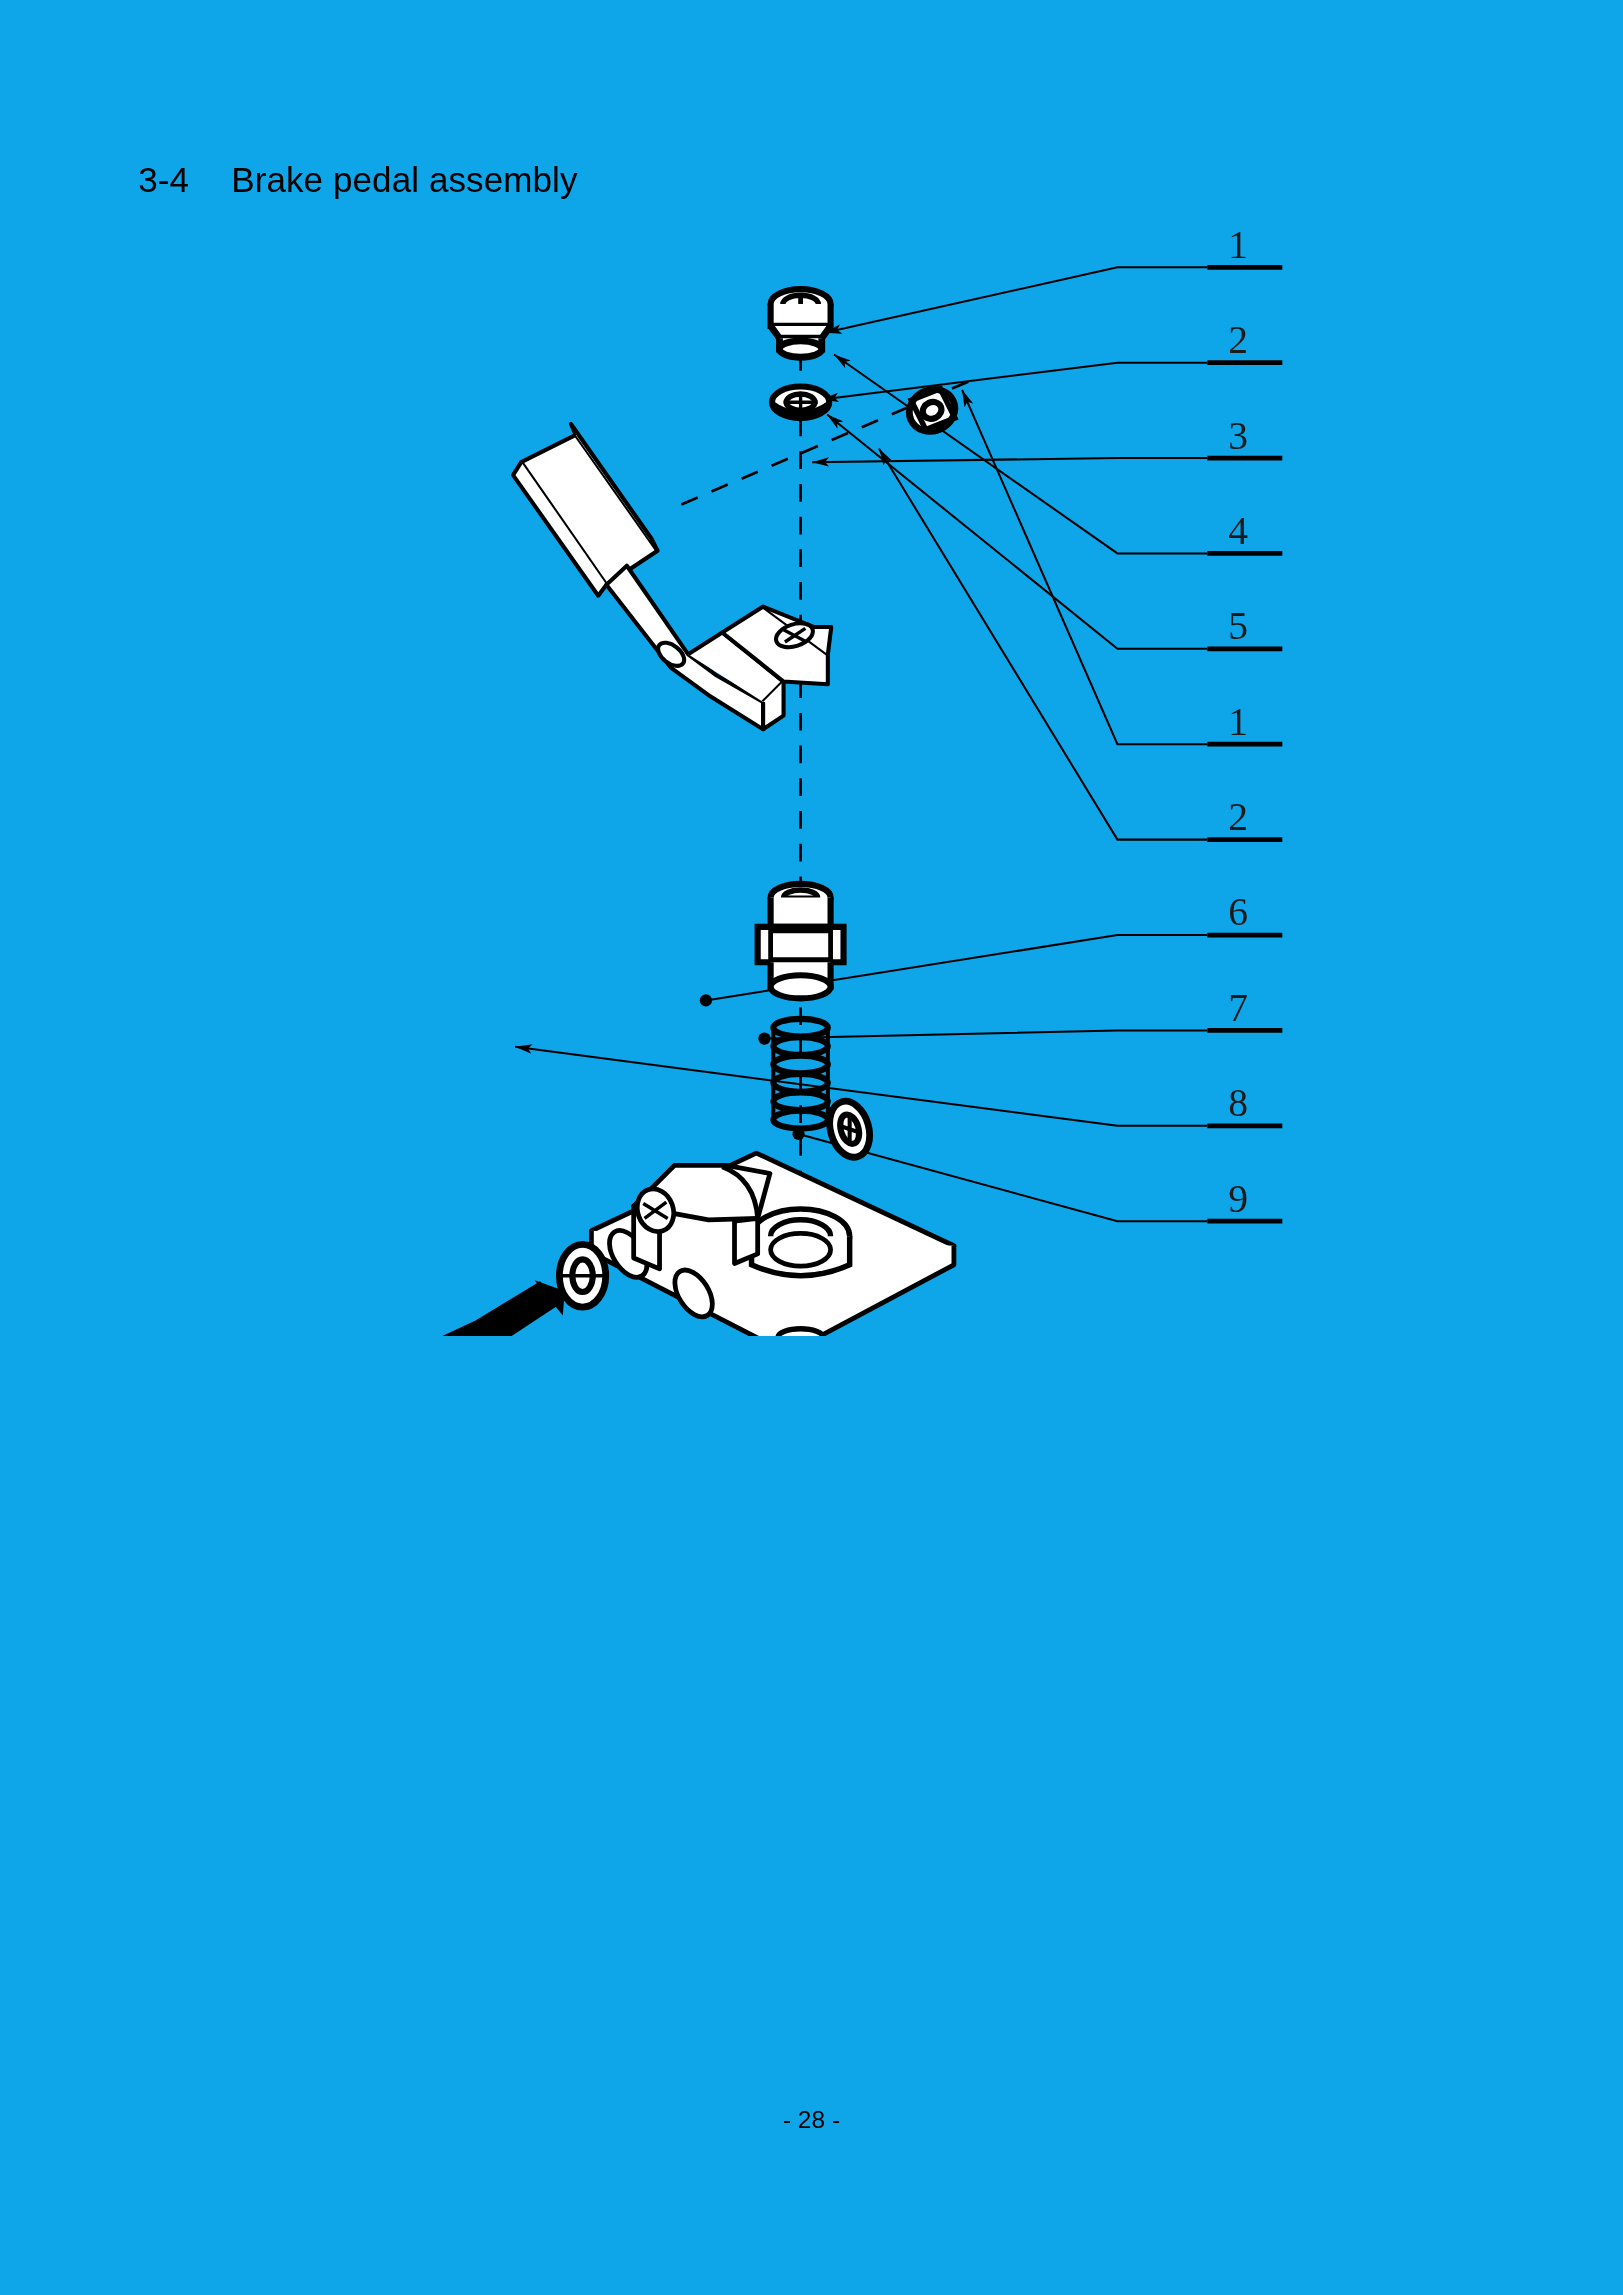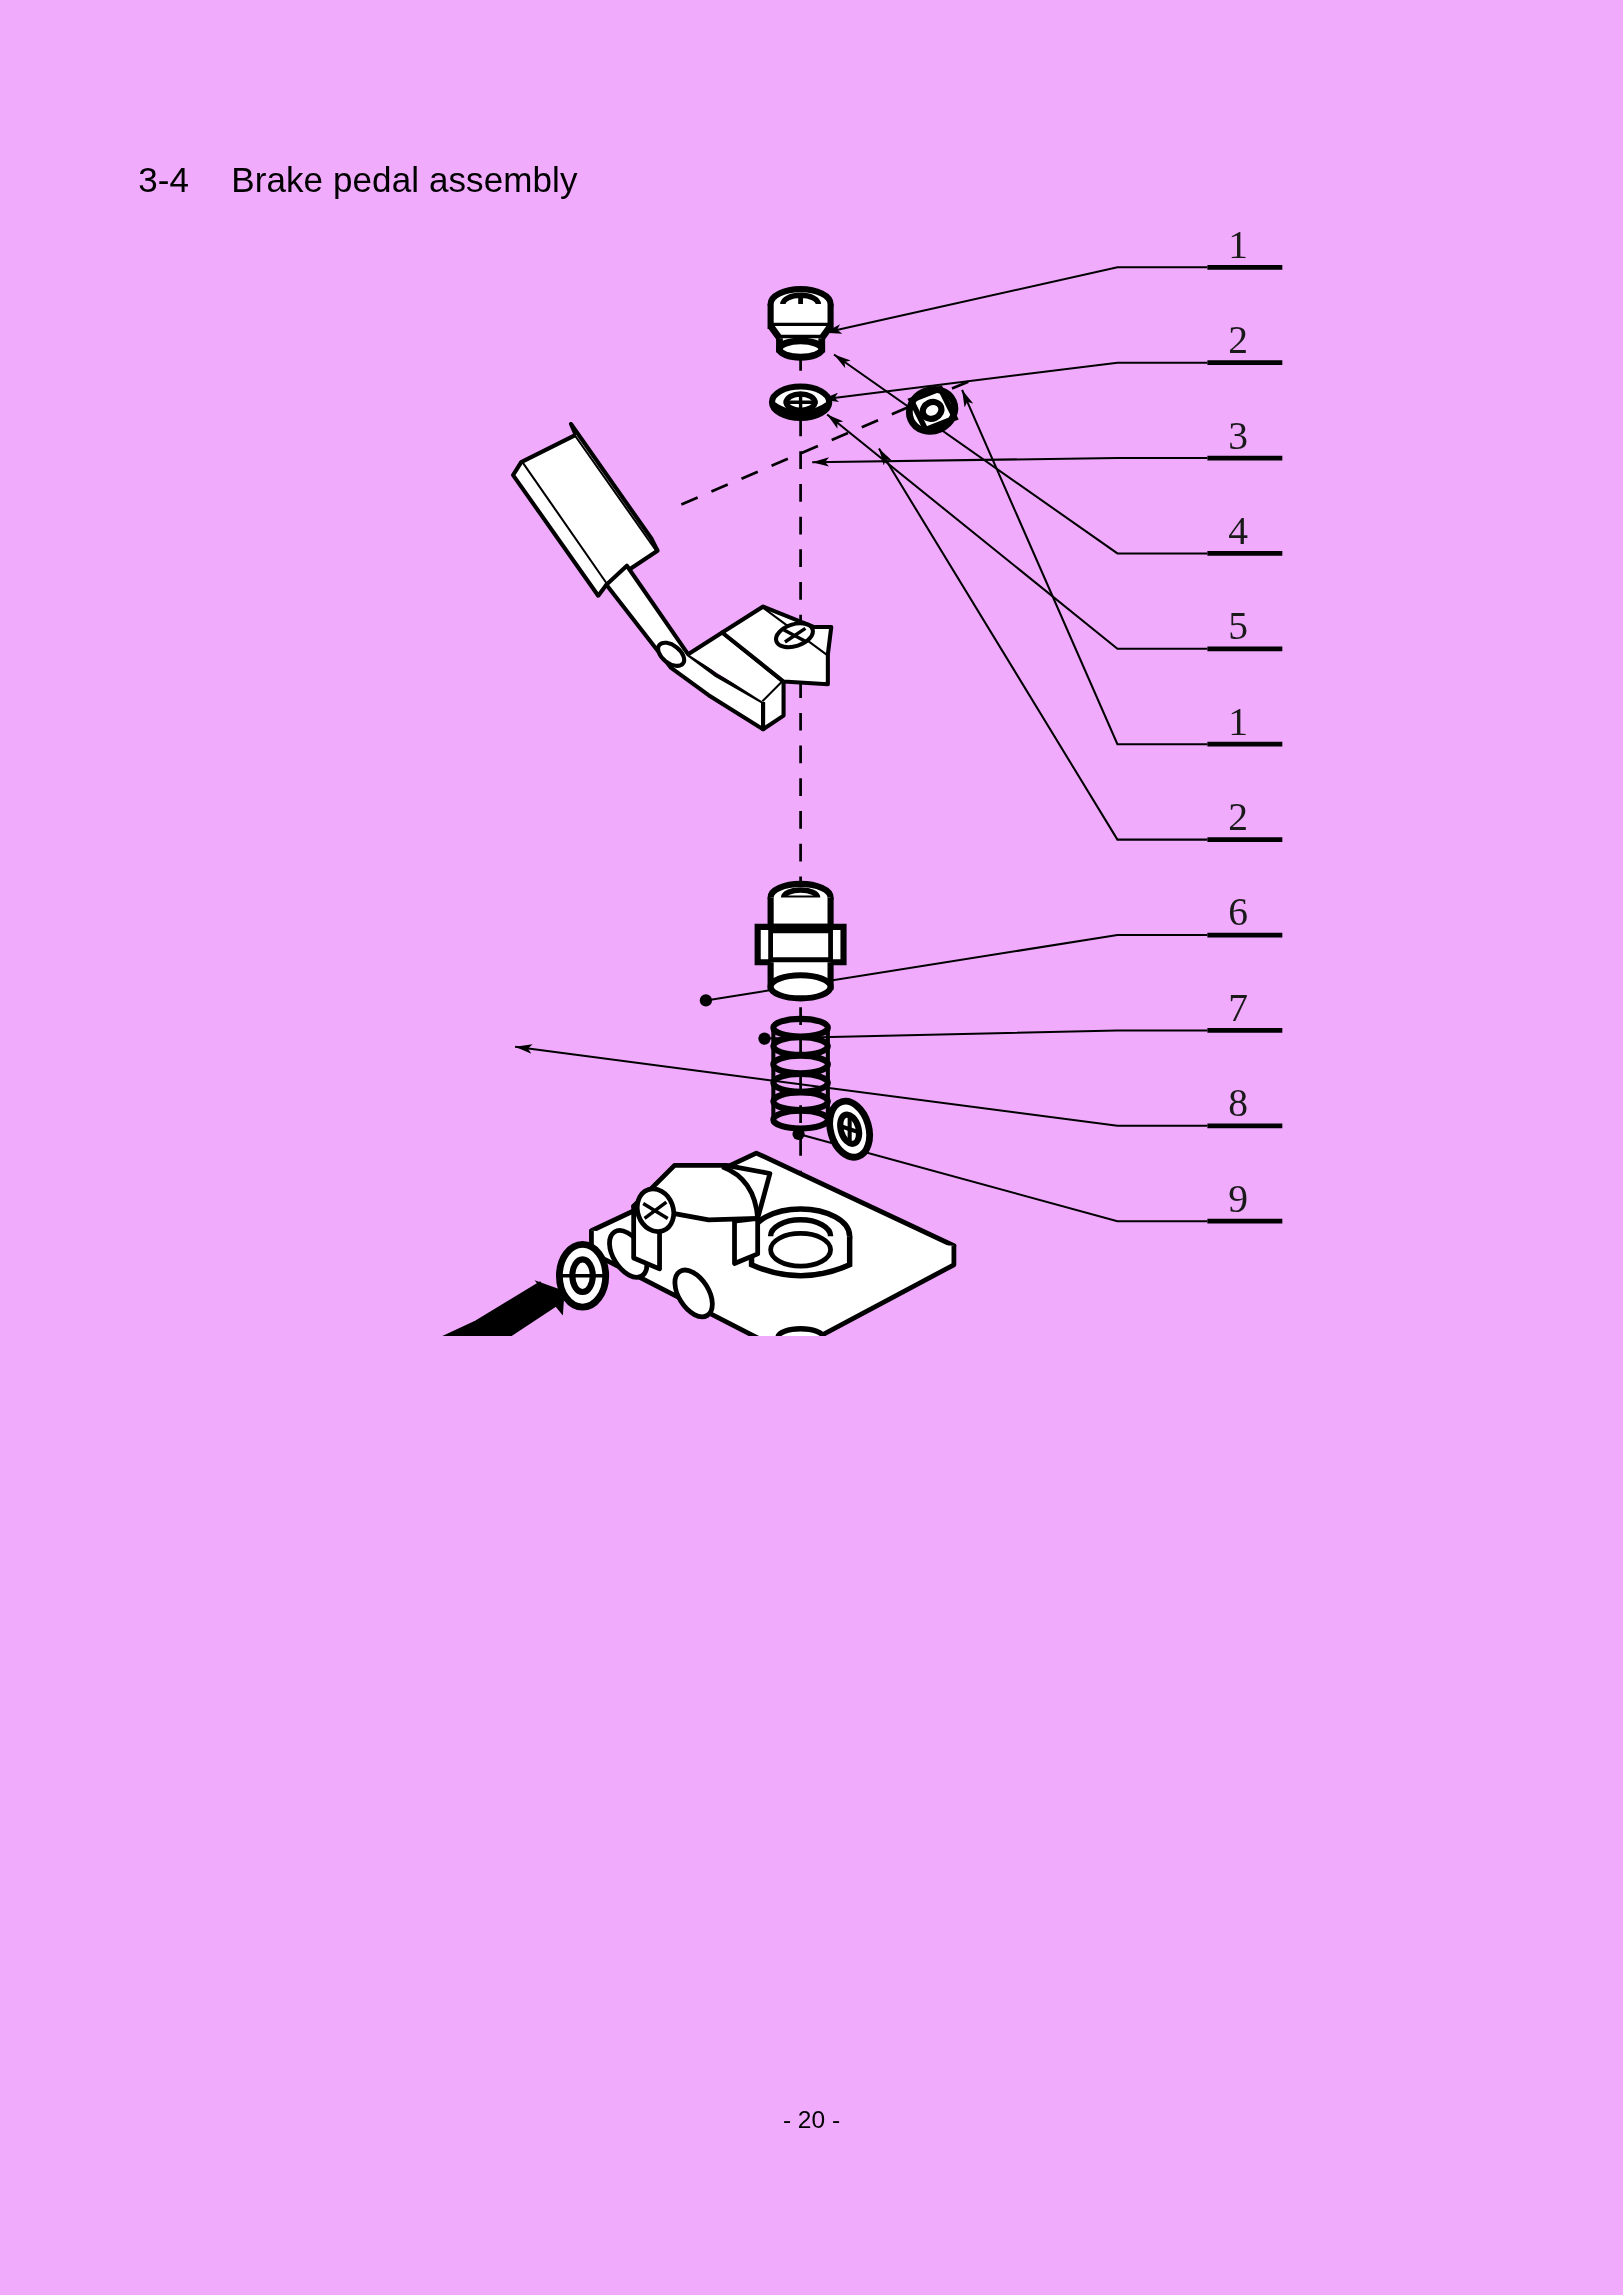--- a/index.html
+++ b/index.html
@@ -8,21 +8,21 @@
     background: #ffffff;
   }
   body {
     font-family: "Liberation Sans", sans-serif;
     color: #000000;
   }
   .page {
     position: relative;
     width: 1623px;
     height: 2295px;
-    background: #f0abfc;
+    background: #0ea5e9;
     overflow: hidden;
   }
   .section-title {
     position: absolute;
     left: 99px;
     top: 120px;
     font-size: 35px;
     font-weight: 400;
     letter-spacing: 0.1px;
     color: #000000;
@@ -237,16 +237,16 @@
         <text class="callout-label" x="1817" y="818">1</text>
         <text class="callout-label" x="1817" y="958">2</text>
         <text class="callout-label" x="1817" y="1098">6</text>
         <text class="callout-label" x="1817" y="1238">7</text>
         <text class="callout-label" x="1817" y="1378">8</text>
         <text class="callout-label" x="1817" y="1518">9</text>
       </g>
     </svg>
   </div>
 
-  <div class="footer">- 20 -</div>
+  <div class="footer">- 28 -</div>
 
 </div>
 
 
 </body></html>

